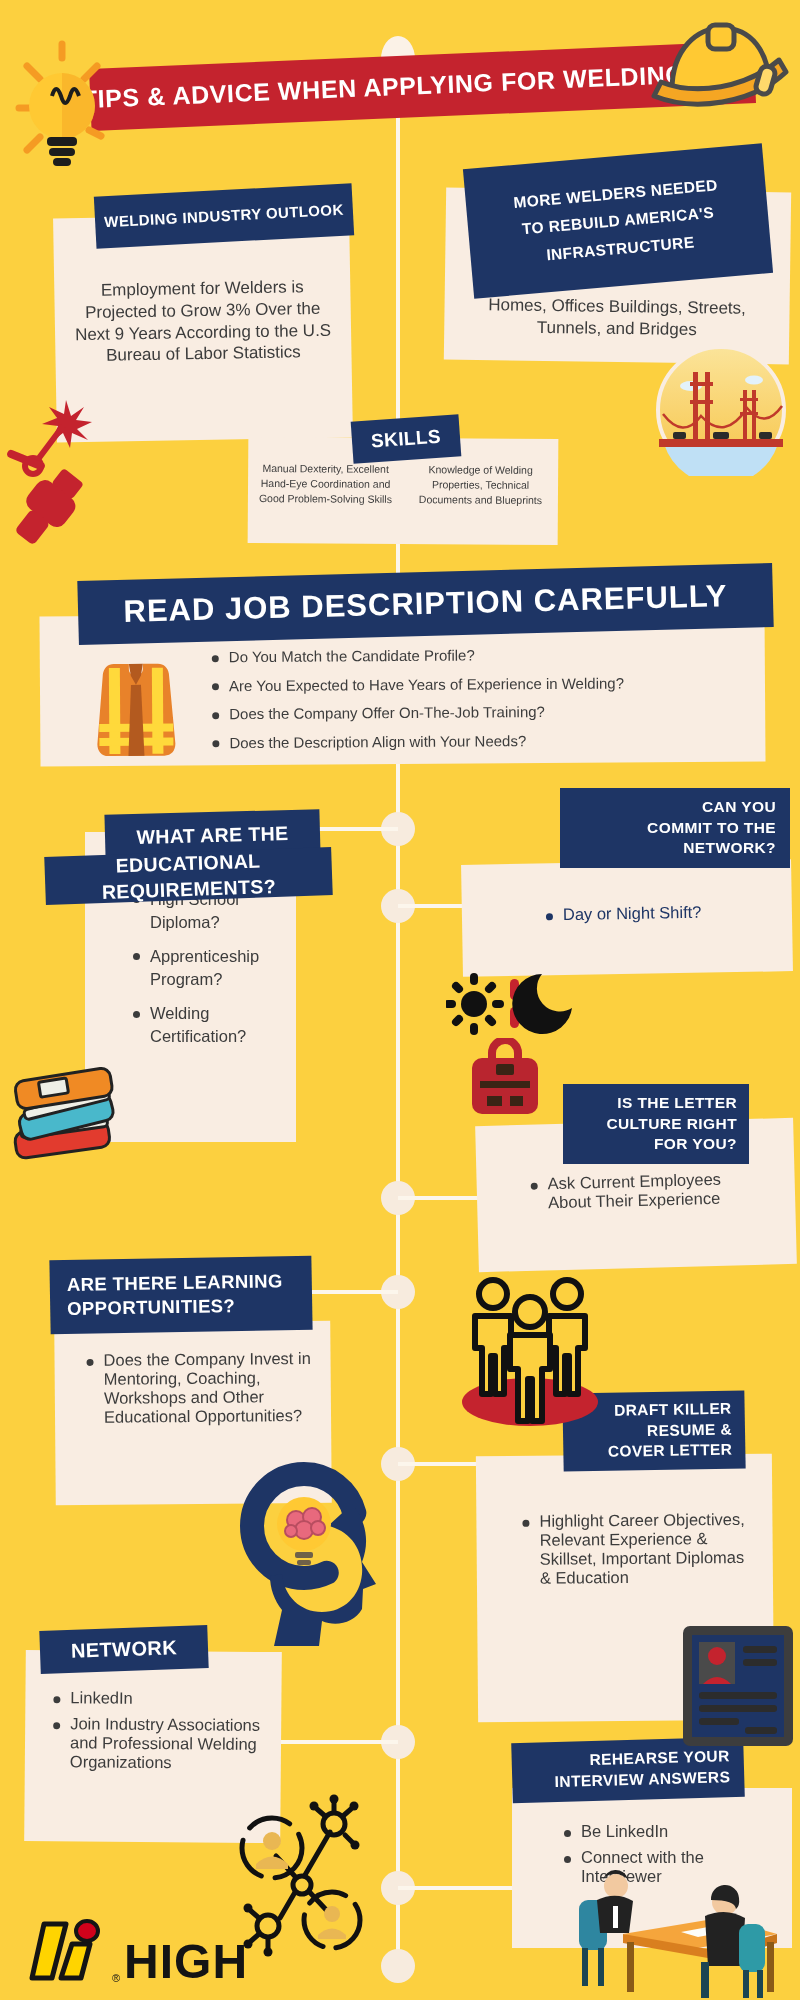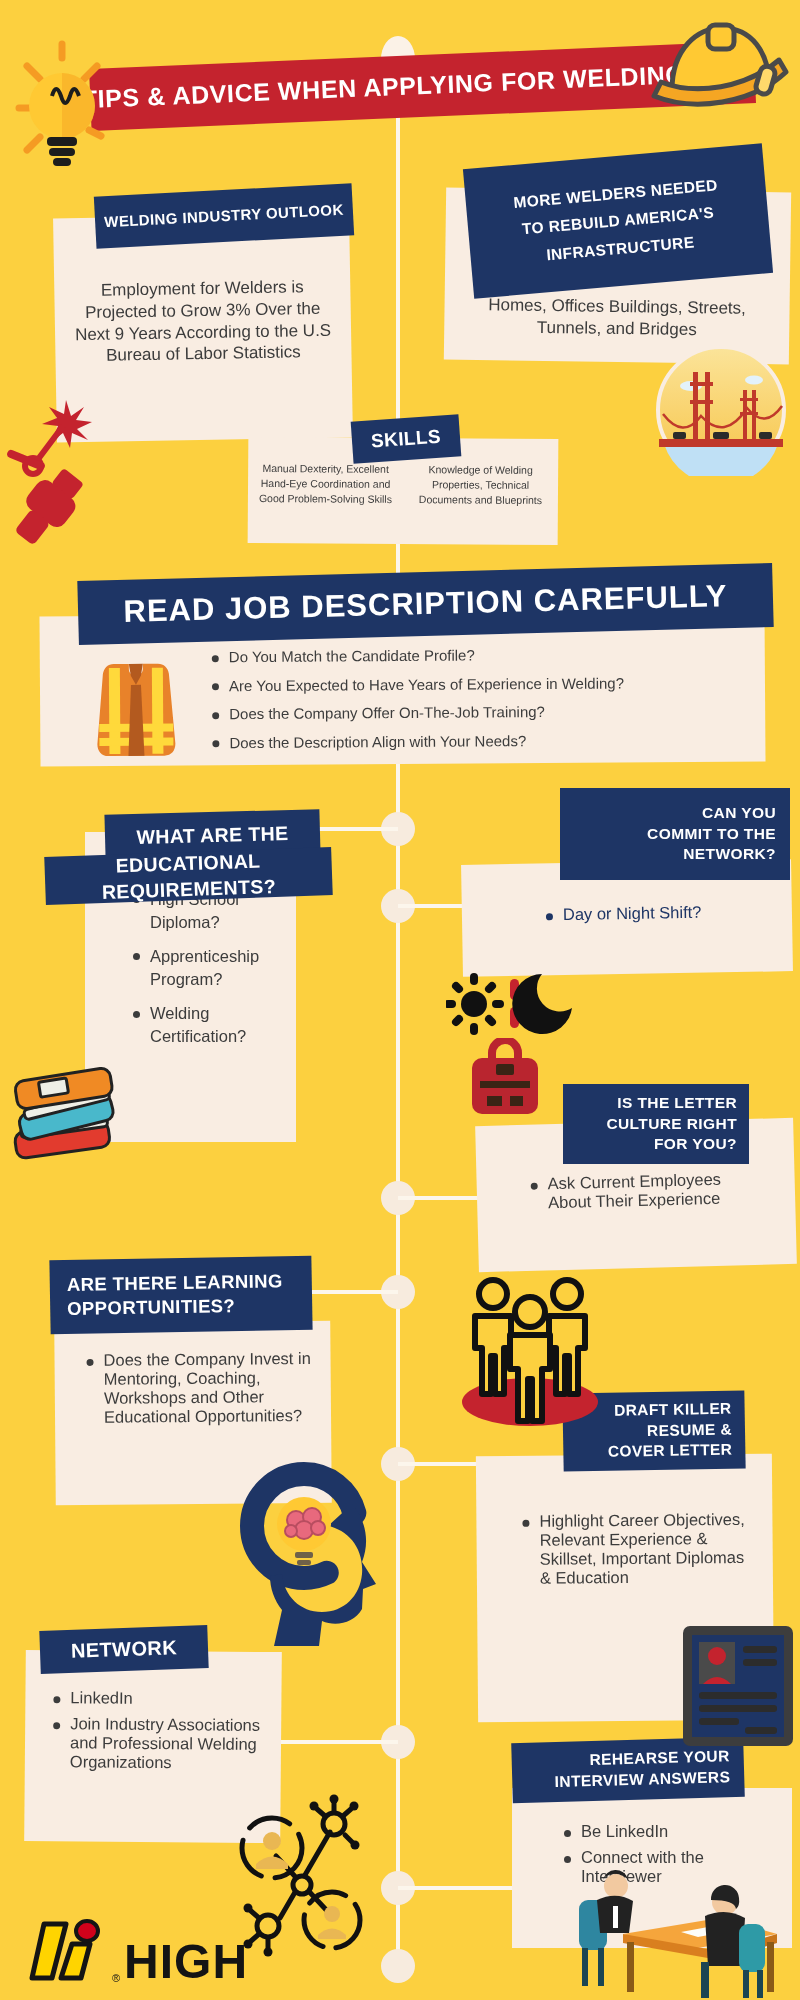--- a/index.html
+++ b/index.html
@@ -54,21 +54,21 @@
   #list-readjob{position:absolute;left:168px;top:32px;width:565px;font-size:15px;line-height:1.3}
   #list-readjob li{margin-bottom:9px}
   
   #banner-edu1{left:105px;top:812px;width:215px;height:46px;transform:rotate(-1.5deg);font-size:19.5px}
   #banner-edu2{left:45px;top:852px;width:287px;height:48px;transform:rotate(-2deg);font-size:19.5px}
   #card-edu{left:85px;top:832px;width:211px;height:310px;padding:56px 0 0 44px}
   #list-edu{width:178px;font-size:16.5px;line-height:1.4}
   #list-edu li{margin-bottom:11px}
   #icon-books{left:8px;top:1062px}
   
-  #banner-schedule{left:560px;top:788px;width:230px;height:92px;align-items:flex-end;
+  #banner-schedule{left:560px;top:788px;width:230px;height:80px;align-items:flex-end;
                    padding-right:14px;font-size:15.5px;text-align:right}
   #card-schedule{left:462px;top:862px;width:330px;height:112px;transform:rotate(-1deg);
                  padding:42px 0 0 80px;color:#1E3565;font-size:16.5px}
   #icon-daynight{left:446px;top:972px}
   #icon-lunchbox{left:470px;top:1038px}
   
   #banner-culture{left:563px;top:1084px;width:186px;height:80px;align-items:flex-end;
                   padding-right:12px;font-size:15.5px;text-align:right}
   #card-culture{left:477px;top:1122px;width:318px;height:146px;transform:rotate(-1.5deg);
                 padding:50px 0 0 50px;font-size:16.5px}

